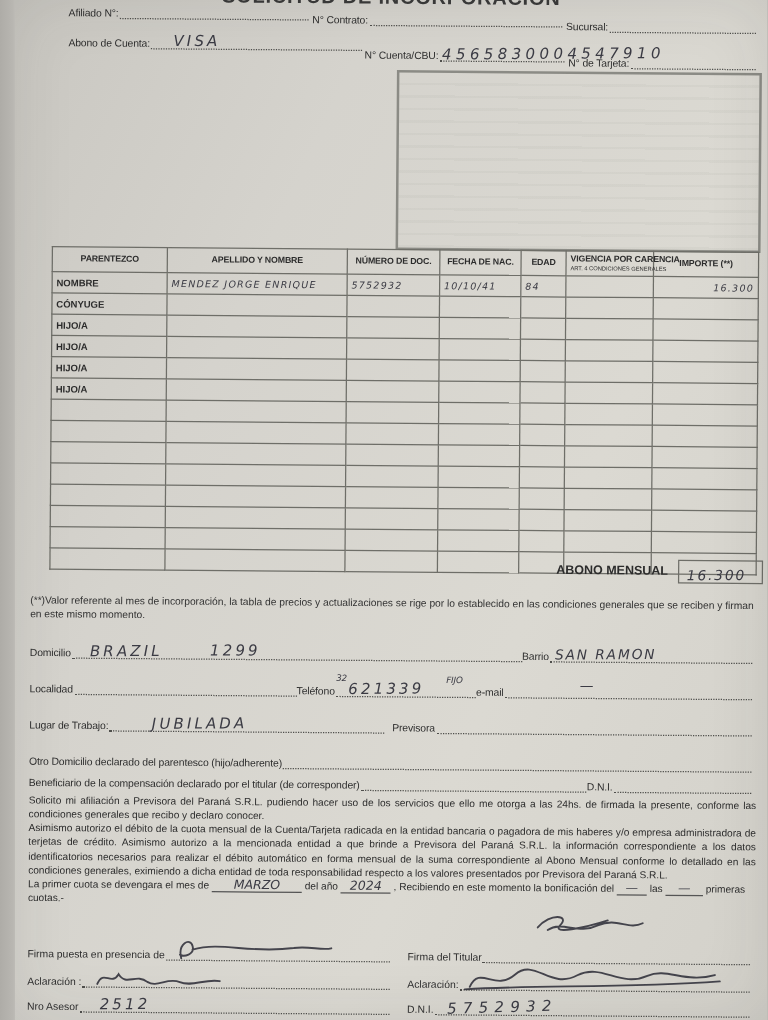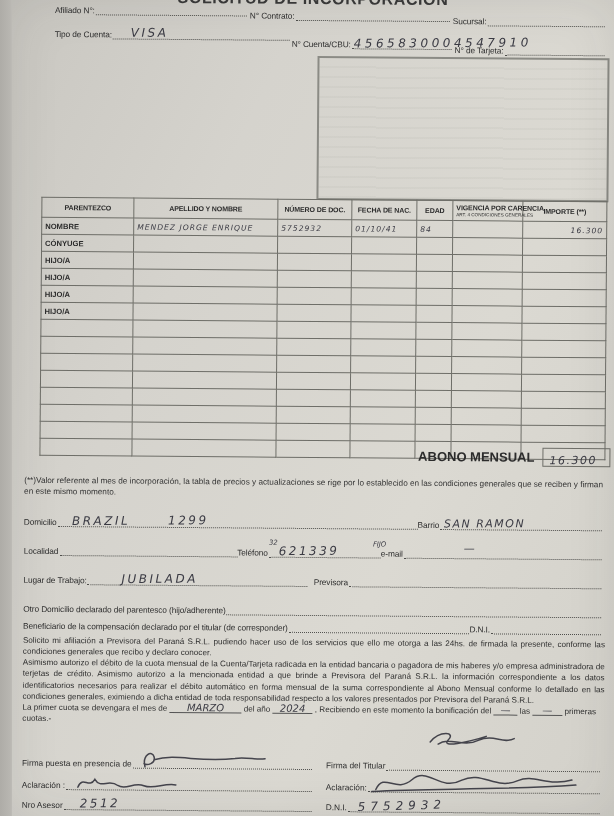--- a/index.html
+++ b/index.html
@@ -26,21 +26,21 @@
 
   .mtable{position:absolute;left:31px;top:199px;width:565px;border-collapse:collapse;table-layout:fixed;}
   .mtable th,.mtable td{border:1px solid #6e6e68;padding:0 3px;overflow:visible;white-space:nowrap;}
   .mtable th{height:19px;font-size:7px;font-weight:bold;text-align:center;letter-spacing:-0.1px;color:#2c2c2c;line-height:1.1;}
   .mtable td{height:16px;font-size:7.6px;}
   .rowlab{font-weight:bold;color:#2c2c2c;}
   .subhdr{font-size:4.6px;font-weight:normal;letter-spacing:0;}
   .hwcell{font-family:"DejaVu Sans",sans-serif;font-style:italic;font-size:11px;color:#3b3b44;letter-spacing:1px;}
 
   .abono-row{position:absolute;left:28px;top:446px;width:574px;display:flex;justify-content:flex-end;align-items:center;gap:8px;}
-  .abono-lab{font-size:13px;font-weight:bold;color:#2c2c2c;}
+  .abono-lab{font-size:10px;font-weight:bold;color:#2c2c2c;}
   .abono-box{position:relative;width:66px;height:17px;border:1px solid #6e6e68;}
   .abono-box .hw{left:6px;}
 
   .note{position:absolute;left:16px;top:477px;width:580px;font-size:8.2px;line-height:1.35;color:#333;}
 
   .legal{position:absolute;left:16px;top:637px;width:582px;font-size:8.1px;line-height:1.38;color:#2e2e2e;text-align:justify;}
   .legal p{margin:0;}
   .cuota{text-align:left;margin-top:1px;}
   .blank{display:inline-block;border-bottom:1px solid #555;text-align:center;font-family:"DejaVu Sans",sans-serif;font-style:italic;color:#3b3b44;font-size:10px;line-height:8px;vertical-align:baseline;}
 
@@ -63,21 +63,21 @@
       </div>
       <div class="fline" style="left:238px;top:11px;width:200px;">
         <span class="flabel">N° Contrato:</span>
         <span class="dots grow"></span>
       </div>
       <div class="fline" style="left:441px;top:15px;width:152px;">
         <span class="flabel">Sucursal:</span>
         <span class="dots grow"></span>
       </div>
       <div class="fline" style="left:43px;top:31px;width:235px;">
-        <span class="flabel">Tipo de Cuenta:</span>
+        <span class="flabel">Abono de Cuenta:</span>
         <span class="dots grow">
           <span class="hw hw-lg" style="left:18px;">VISA</span>
         </span>
       </div>
       <div class="fline" style="left:280px;top:39px;width:160px;">
         <span class="flabel">N° Cuenta/CBU:</span>
         <span class="dots grow">
           <span class="hw hw-lg" style="left:2px;letter-spacing:3.5px;">4565830004547910</span>
         </span>
       </div>
@@ -108,21 +108,21 @@
           <th>
             <div>VIGENCIA POR CARENCIA</div>
             <div class="subhdr">ART. 4 CONDICIONES GENERALES</div>
           </th>
           <th>IMPORTE (**)</th>
         </tr>
         <tr>
           <td class="rowlab">NOMBRE</td>
           <td class="hwcell">MENDEZ JORGE ENRIQUE</td>
           <td class="hwcell">5752932</td>
-          <td class="hwcell">01/10/41</td>
+          <td class="hwcell">10/10/41</td>
           <td class="hwcell">84</td>
           <td class="hwcell"></td>
           <td class="hwcell" style="text-align:right;">16.300</td>
         </tr>
         <tr>
           <td class="rowlab">CÓNYUGE</td>
           <td></td>
               <td></td>
               <td></td>
               <td></td>
@@ -260,21 +260,21 @@
         </span>
       </div>
 
       <div class="fline" style="left:16px;top:548px;width:578px;">
         <span class="flabel">Localidad</span>
         <span class="dots" style="width:178px;"></span>
         <span class="flabel">Teléfono</span>
         <span class="dots" style="width:112px;">
           <span class="sup" style="left:0px;bottom:10px;">32</span>
           <span class="hw hw-lg" style="left:10px;">621339</span>
-          <span class="sup" style="left:104px;bottom:9px;">FIJO</span>
+          <span class="sup" style="left:88px;bottom:9px;">FIJO</span>
         </span>
         <span class="flabel">e-mail</span>
         <span class="dots grow">
           <span class="hw hw-md" style="left:60px;bottom:3px;">—</span>
         </span>
       </div>
 
       <div class="fline" style="left:16px;top:577px;width:578px;">
         <span class="flabel">Lugar de Trabajo:</span>
         <span class="dots" style="width:220px;">

